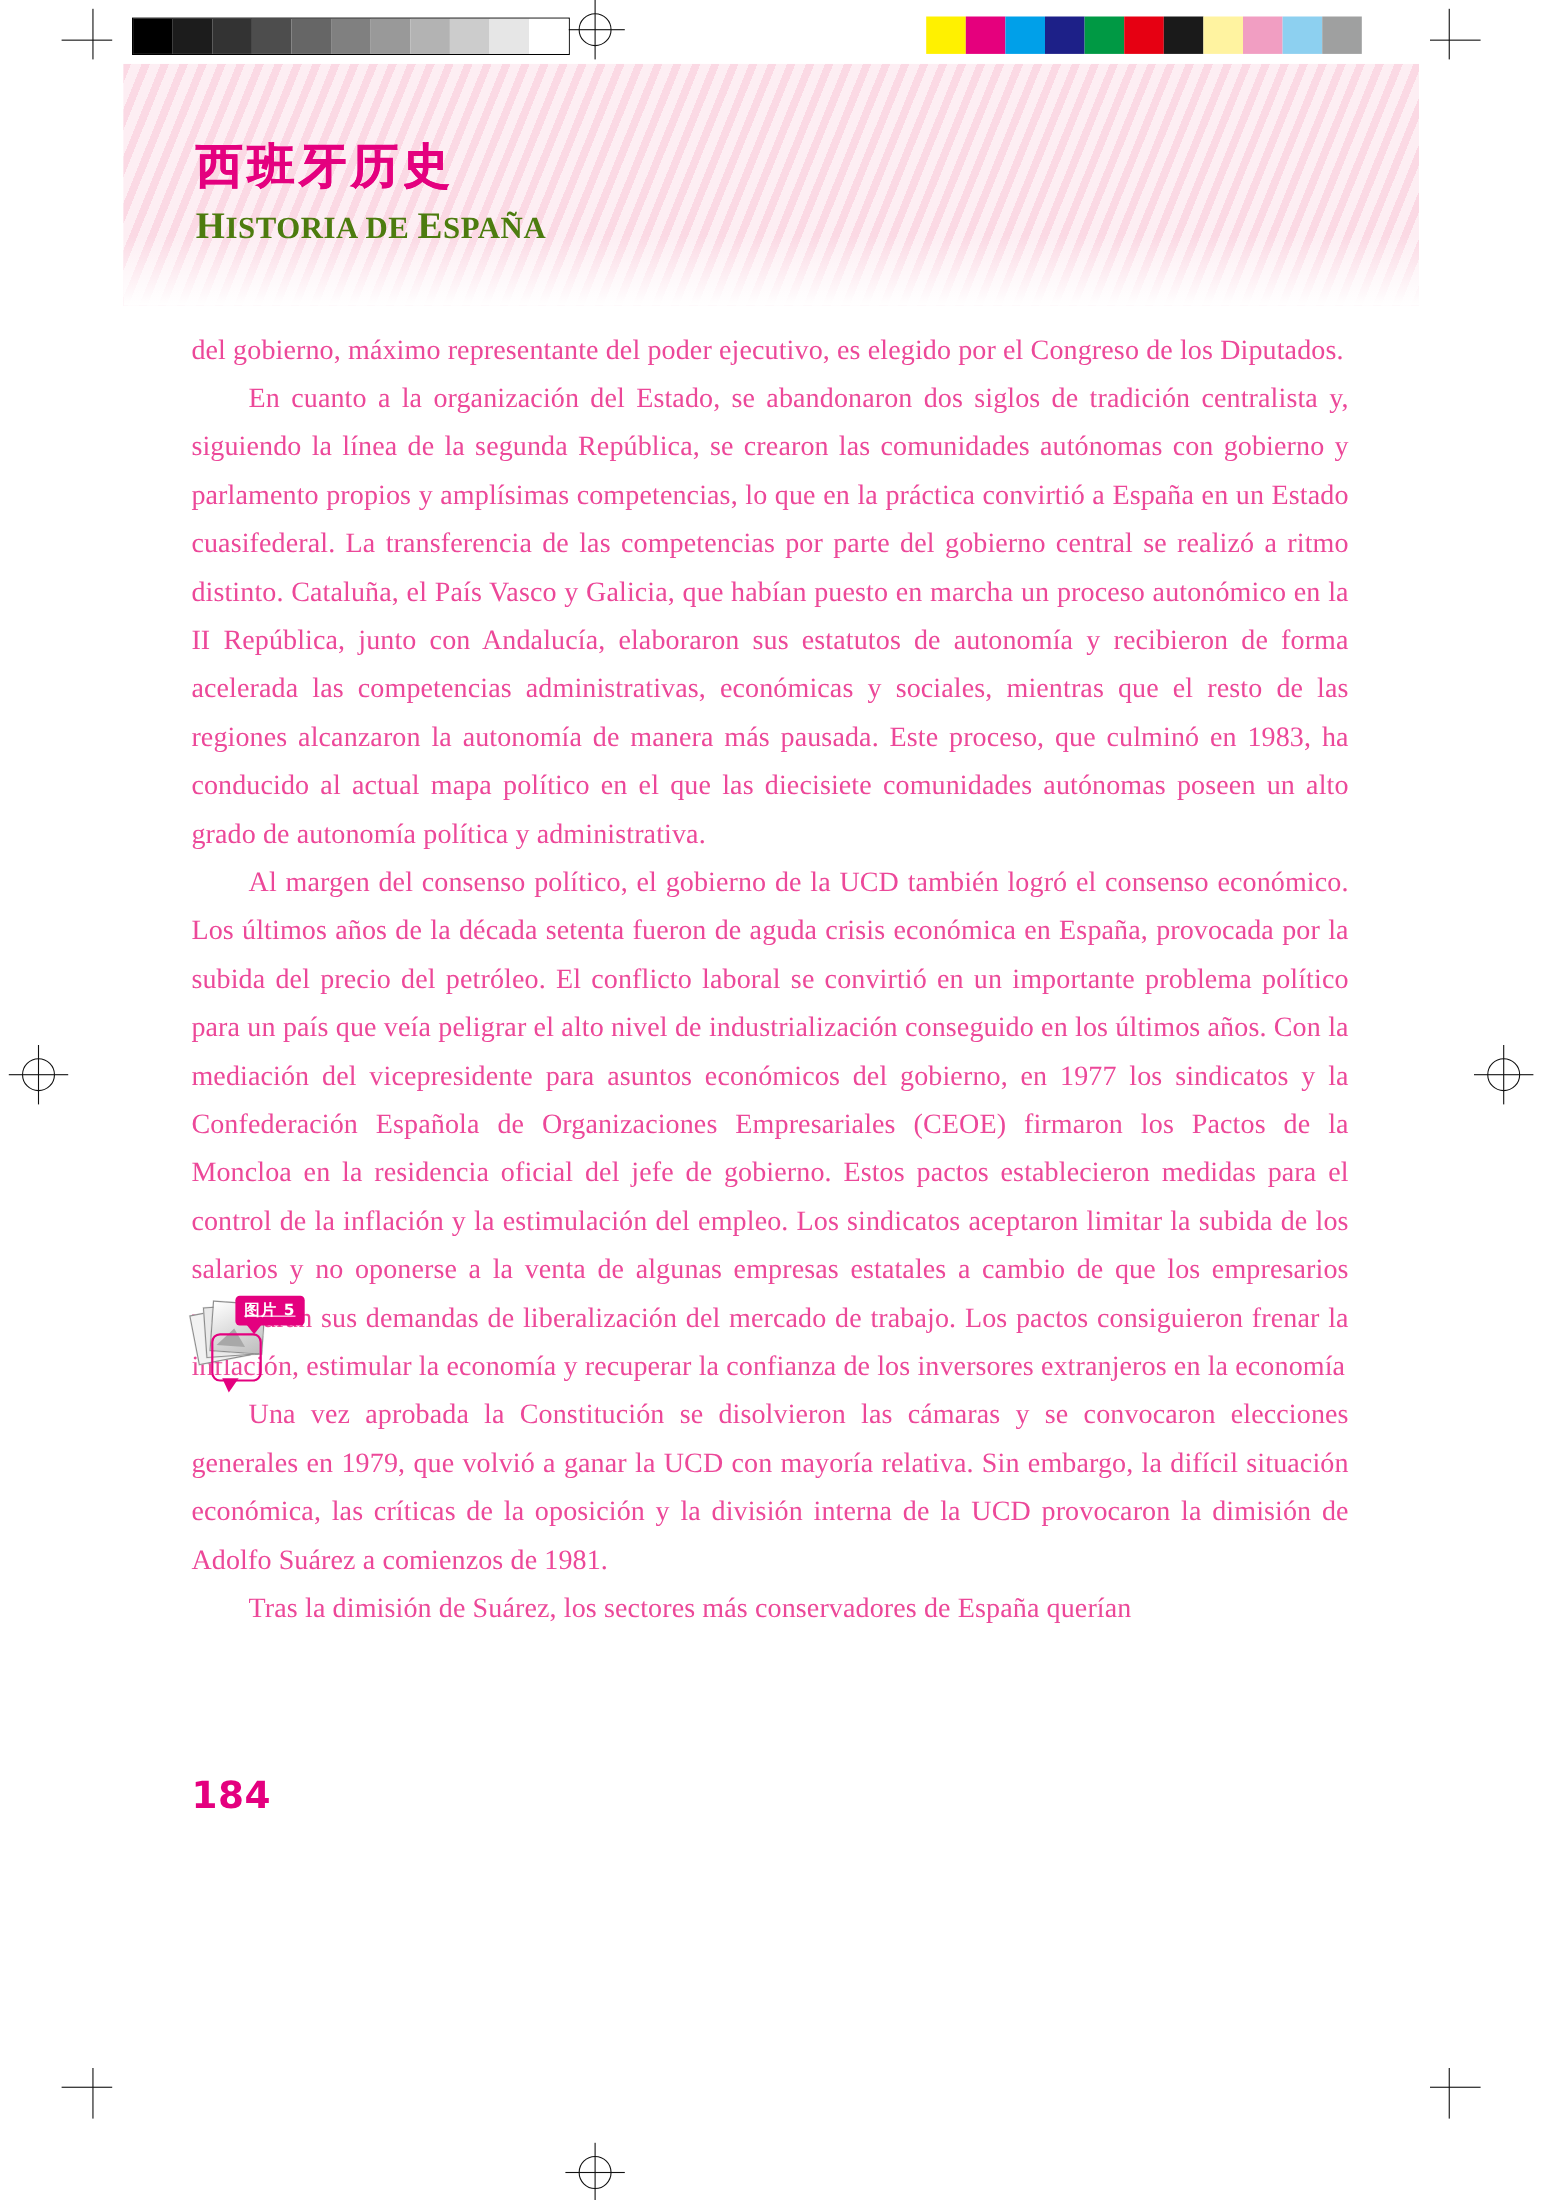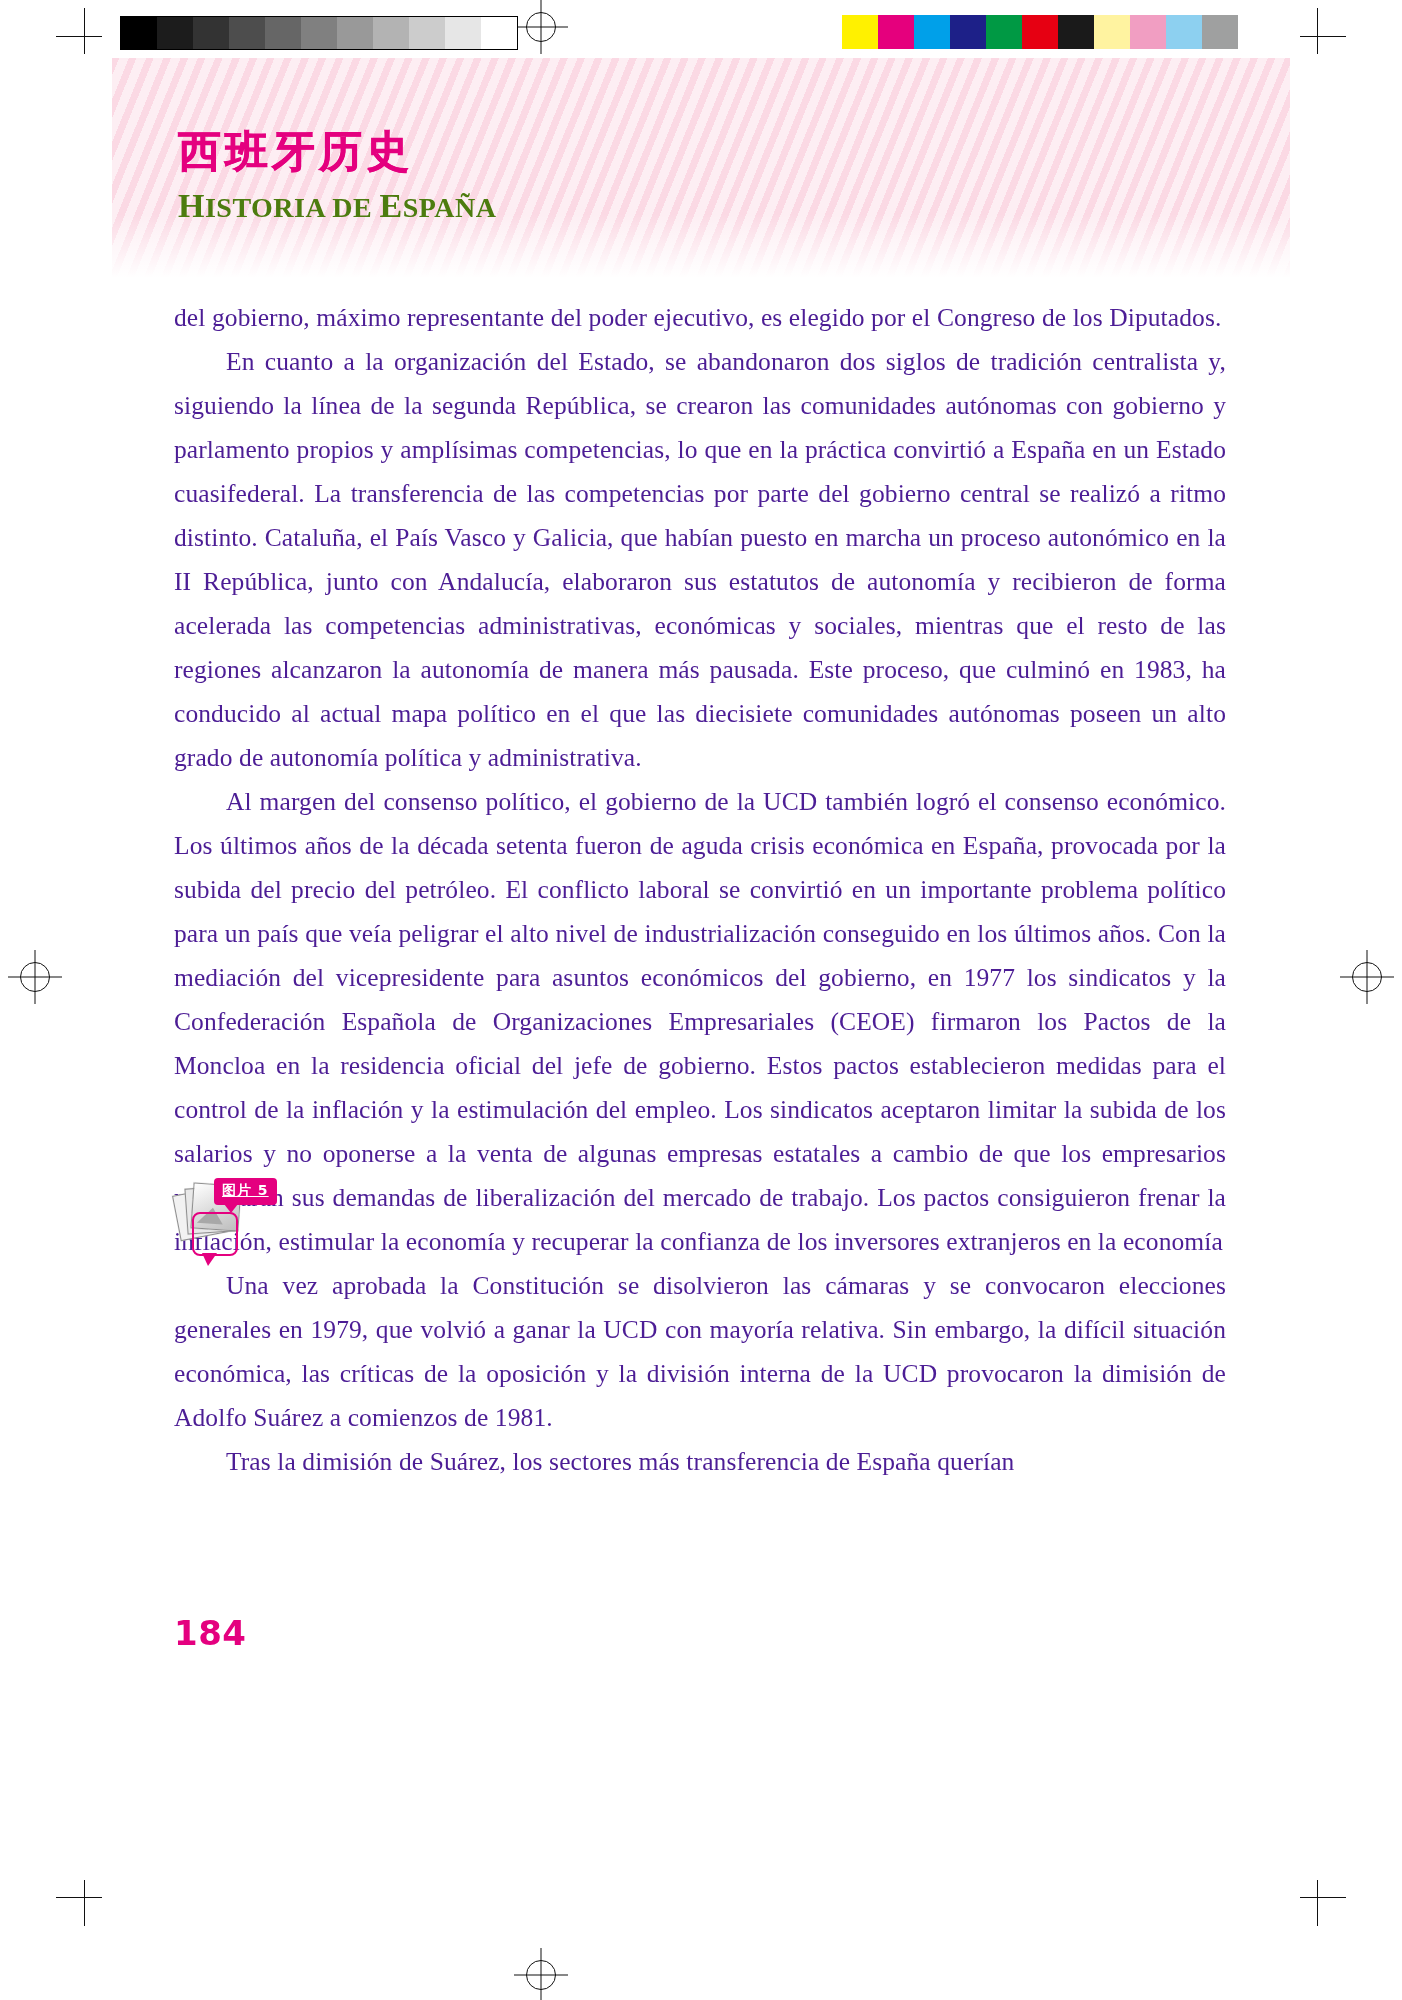--- a/index.html
+++ b/index.html
@@ -136,21 +136,21 @@
   .body-col {
     position: absolute;
     left: 62px;
     top: 238px;
     width: 1056px;
   }
   .body-col p {
     margin: 0 4px 0 0;
     font-size: 25.5px;
     line-height: 44px;
-    color: #4c1d95;
+    color: #ec4899;
     text-align: justify;
     text-justify: inter-word;
     letter-spacing: 0.1px;
   }
   .body-col p.indent {
     text-indent: 52px;
   }
   .body-col p + p {
     margin-top: 0px;
   }
@@ -322,21 +322,21 @@
       <span>DE</span>
       <span class="cap">E</span><span>SPAÑA</span>
     </div>
   </div>
 
   <div class="body-col">
     <p>del gobierno, máximo representante del poder ejecutivo, es elegido por el Congreso de los Diputados.</p>
     <p class="indent">En cuanto a la organización del Estado, se abandonaron dos siglos de tradición centralista y, siguiendo la línea de la segunda República, se crearon las comunidades autónomas con gobierno y parlamento propios y amplísimas competencias, lo que en la práctica convirtió a España en un Estado cuasifederal. La transferencia de las competencias por parte del gobierno central se realizó a ritmo distinto. Cataluña, el País Vasco y Galicia, que habían puesto en marcha un proceso autonómico en la II República, junto con Andalucía, elaboraron sus estatutos de autonomía y recibieron de forma acelerada las competencias administrativas, económicas y sociales, mientras que el resto de las regiones alcanzaron la autonomía de manera más pausada. Este proceso, que culminó en 1983, ha conducido al actual mapa político en el que las diecisiete comunidades autónomas poseen un alto grado de autonomía política y administrativa.</p>
     <p class="indent">Al margen del consenso político, el gobierno de la UCD también logró el consenso económico. Los últimos años de la década setenta fueron de aguda crisis económica en España, provocada por la subida del precio del petróleo. El conflicto laboral se convirtió en un importante problema político para un país que veía peligrar el alto nivel de industrialización conseguido en los últimos años. Con la mediación del vicepresidente para asuntos económicos del gobierno, en 1977 los sindicatos y la Confederación Española de Organizaciones Empresariales (CEOE) firmaron los Pactos de la Moncloa en la residencia oficial del jefe de gobierno. Estos pactos establecieron medidas para el control de la inflación y la estimulación del empleo. Los sindicatos aceptaron limitar la subida de los salarios y no oponerse a la venta de algunas empresas estatales a cambio de que los empresarios moderaran sus demandas de liberalización del mercado de trabajo. Los pactos consiguieron frenar la inflación, estimular la economía y recuperar la confianza de los inversores extranjeros en la economía</p>
     <p class="indent">Una vez aprobada la Constitución se disolvieron las cámaras y se convocaron elecciones generales en 1979, que volvió a ganar la UCD con mayoría relativa. Sin embargo, la difícil situación económica, las críticas de la oposición y la división interna de la UCD provocaron la dimisión de Adolfo Suárez a comienzos de 1981.</p>
-    <p class="indent">Tras la dimisión de Suárez, los sectores más transferencia de España querían</p>
+    <p class="indent">Tras la dimisión de Suárez, los sectores más conservadores de España querían</p>
   </div>
 
   <div class="figure-note">
     <div class="photo-stack">
       <div class="sheet s1"></div>
       <div class="sheet s2"></div>
       <div class="sheet s3"></div>
     </div>
     <div class="bubble-outline"></div>
     <div class="tag-bubble">图片 5</div>

